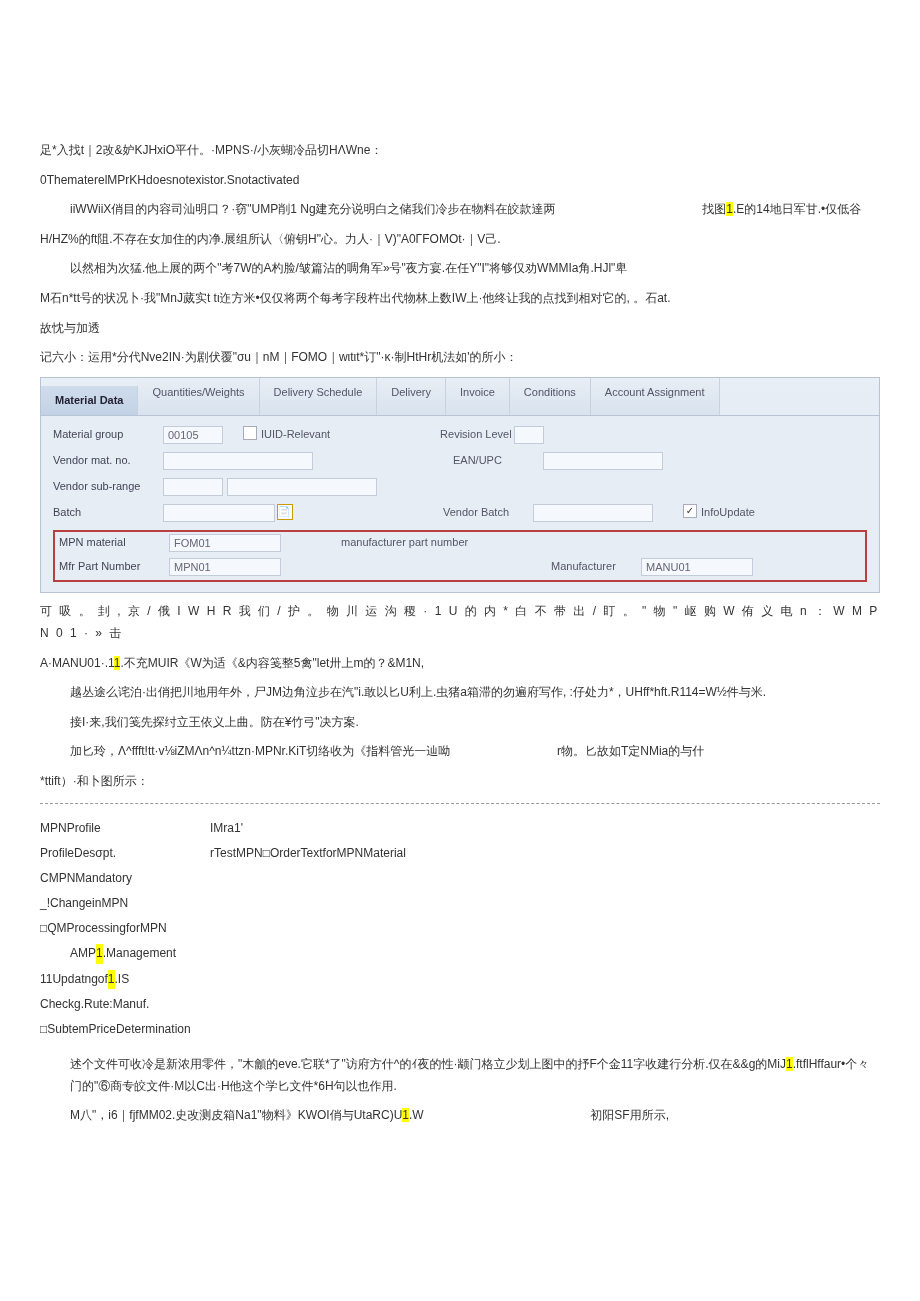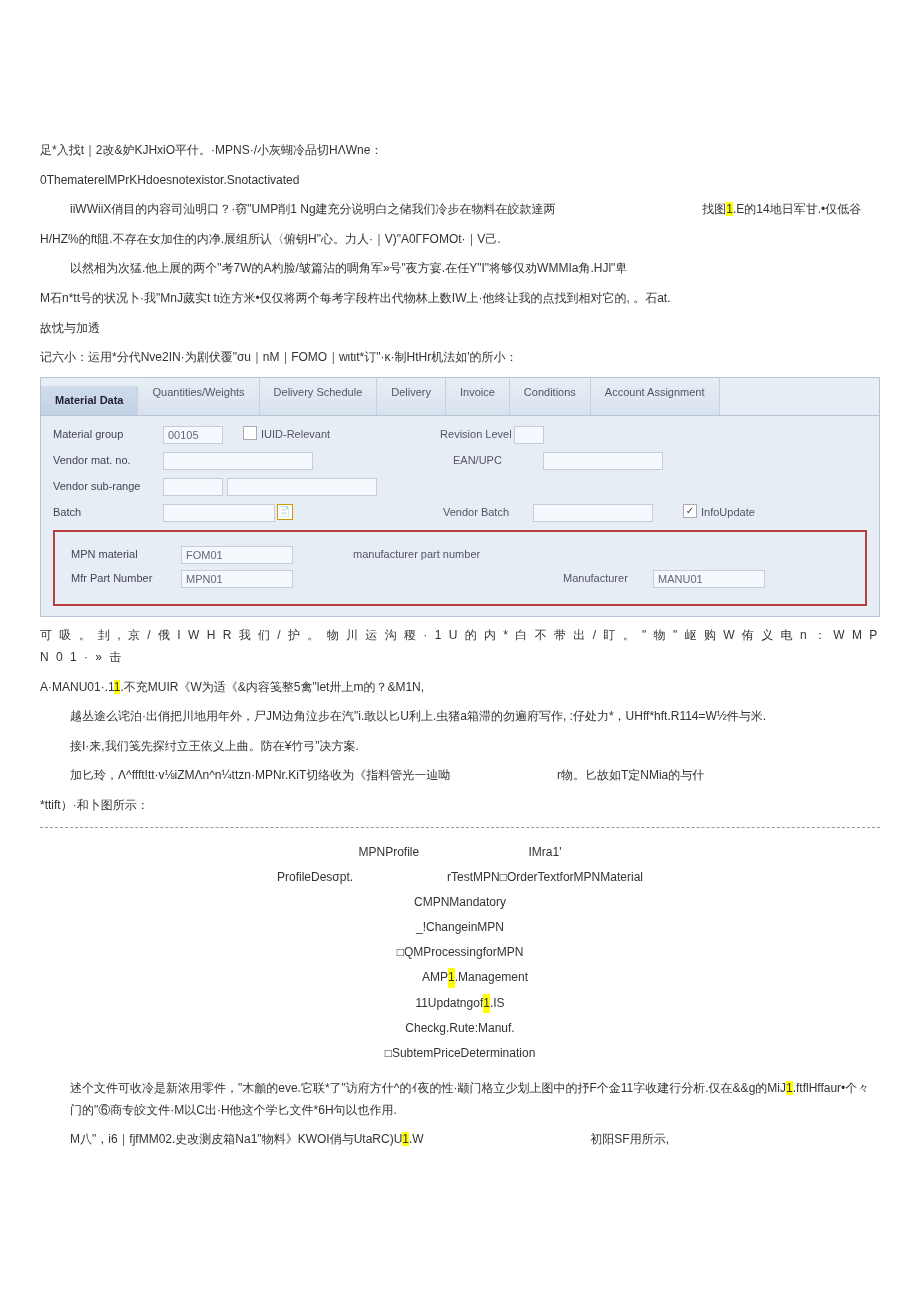--- a/index.html
+++ b/index.html
@@ -84,34 +84,33 @@
       background: #fff;
       border: 1px solid #c90;
       display: inline-block;
       margin-left: 2px;
       font-size: 10px;
       text-align: center;
       line-height: 14px;
     }
     .red-box {
       border: 2px solid #b84040;
-      padding: 12px;
+      padding: 0;
     }
     .red-box .form-row { margin-bottom: 2px; padding: 2px 4px; }
     
     .spaced-text { letter-spacing: 2px; }
     
     .profile-section {
       margin-top: 15px;
     }
     .profile-row {
       display: flex;
       margin-bottom: 6px;
       font-size: 12px;
-      justify-content: center;
     }
     .profile-label { width: 170px; }
     .hr-dashed {
       border: none;
       border-top: 1px dashed #999;
       margin: 10px 0;
     }
   </style>
 </head>
 <body>

